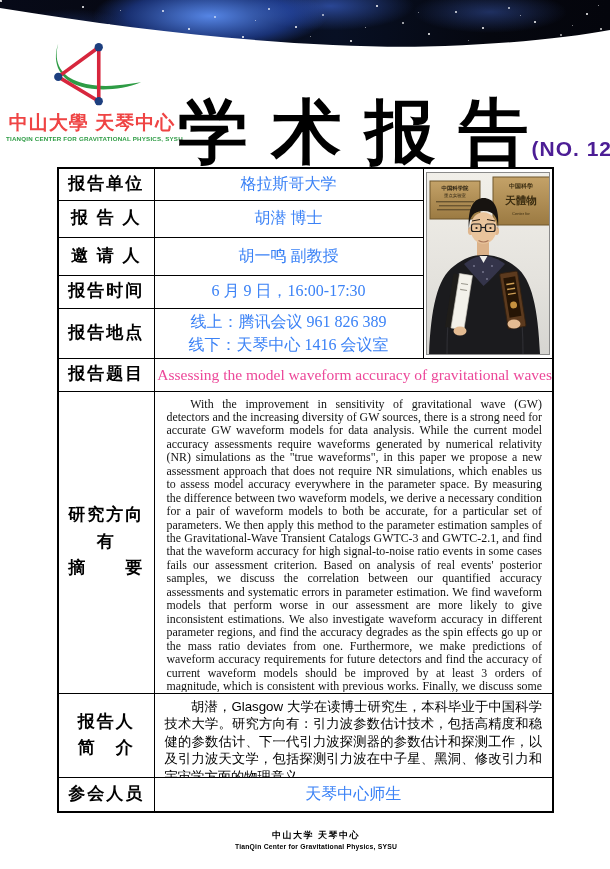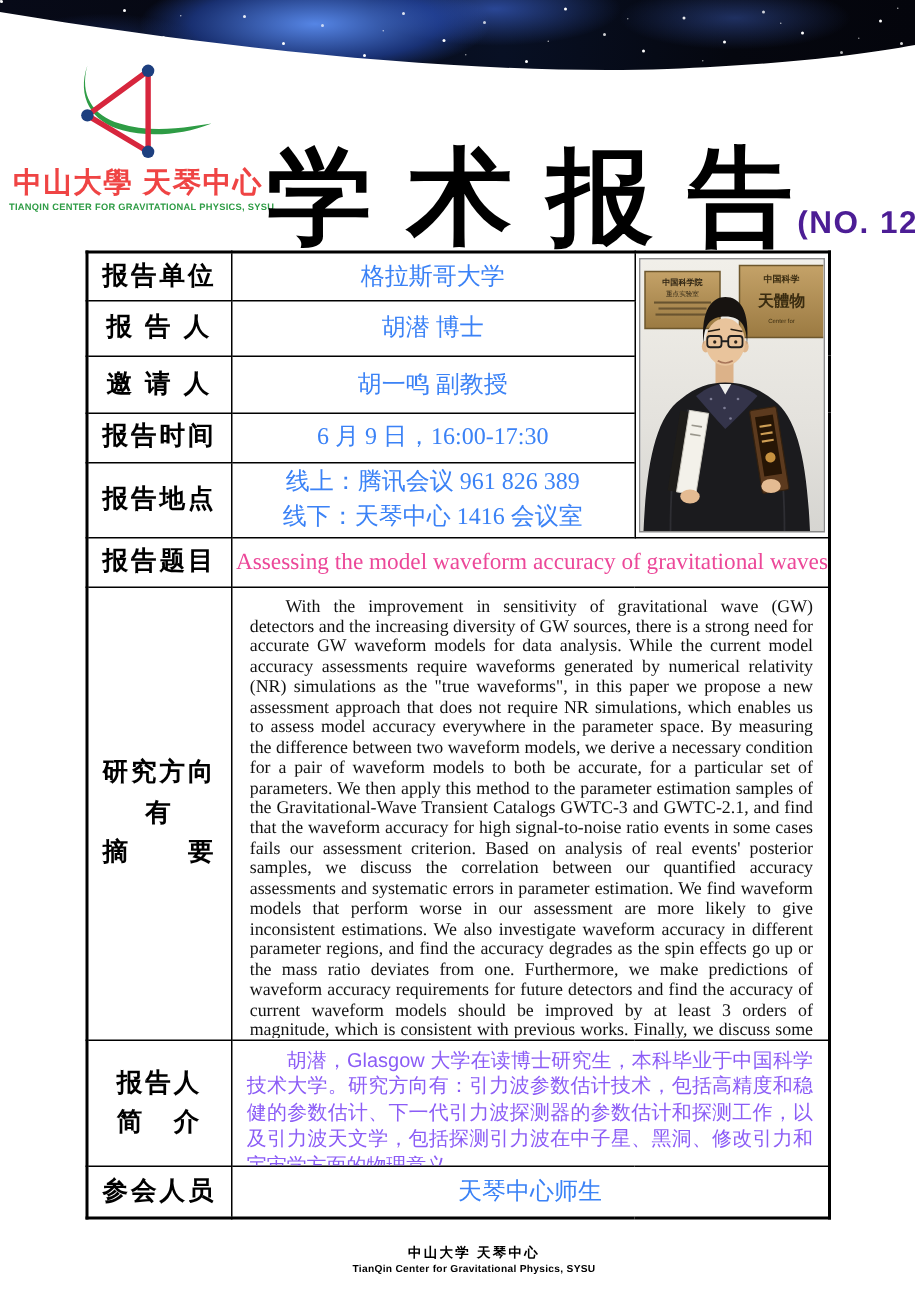--- a/index.html
+++ b/index.html
@@ -47,21 +47,21 @@
   .info-table td{border:1.5px solid #000;padding:0;vertical-align:middle;overflow:hidden;}
   td.lbl{font-weight:700;font-size:17px;letter-spacing:2px;text-align:center;color:#000;white-space:pre-line;
     line-height:1.55;font-family:"Liberation Sans",sans-serif;}
   td.val{text-align:center;font-family:"Liberation Serif","DejaVu Serif",serif;font-size:16px;color:#3b82f6;}
   td.val-en{text-align:right;font-family:"Liberation Serif","DejaVu Serif",serif;font-size:15.5px;color:#ec4899;}
   .venue-line{line-height:1.45;}
   .abstract-box{height:294px;padding:6px 10px 0 12px;overflow:hidden;}
   .abstract-box p{margin:0;text-indent:2em;text-align:justify;font-family:"Liberation Serif","DejaVu Serif",serif;
     font-size:11.9px;line-height:13.45px;color:#111;}
   .bio-box{height:79px;padding:4px 10px 0 10px;overflow:hidden;}
-  .bio-box p{margin:0;text-indent:2em;text-align:justify;font-size:13.3px;line-height:17.5px;color:#8b5cf6;
+  .bio-box p{margin:0;text-indent:2em;text-align:justify;font-size:13.3px;line-height:17.5px;color:#000000;
     font-family:"Liberation Sans",sans-serif;}
   td.photo-cell{vertical-align:top;padding:2px;text-decoration:underline;}
   .photo-frame{width:122px;height:181px;margin:1px auto 0 auto;border:1px solid #8a8a8a;overflow:hidden;}
   .photo-frame svg{display:block;width:122px;height:181px;}
 
   
   .footer{position:absolute;top:829px;left:11px;width:610px;text-align:center;color:#000000;z-index:3;}
   .footer-cn{font-size:9px;font-weight:700;letter-spacing:1.5px;}
   .footer-en{font-size:6.8px;font-weight:700;margin-top:1px;letter-spacing:.2px;}
 </style>

